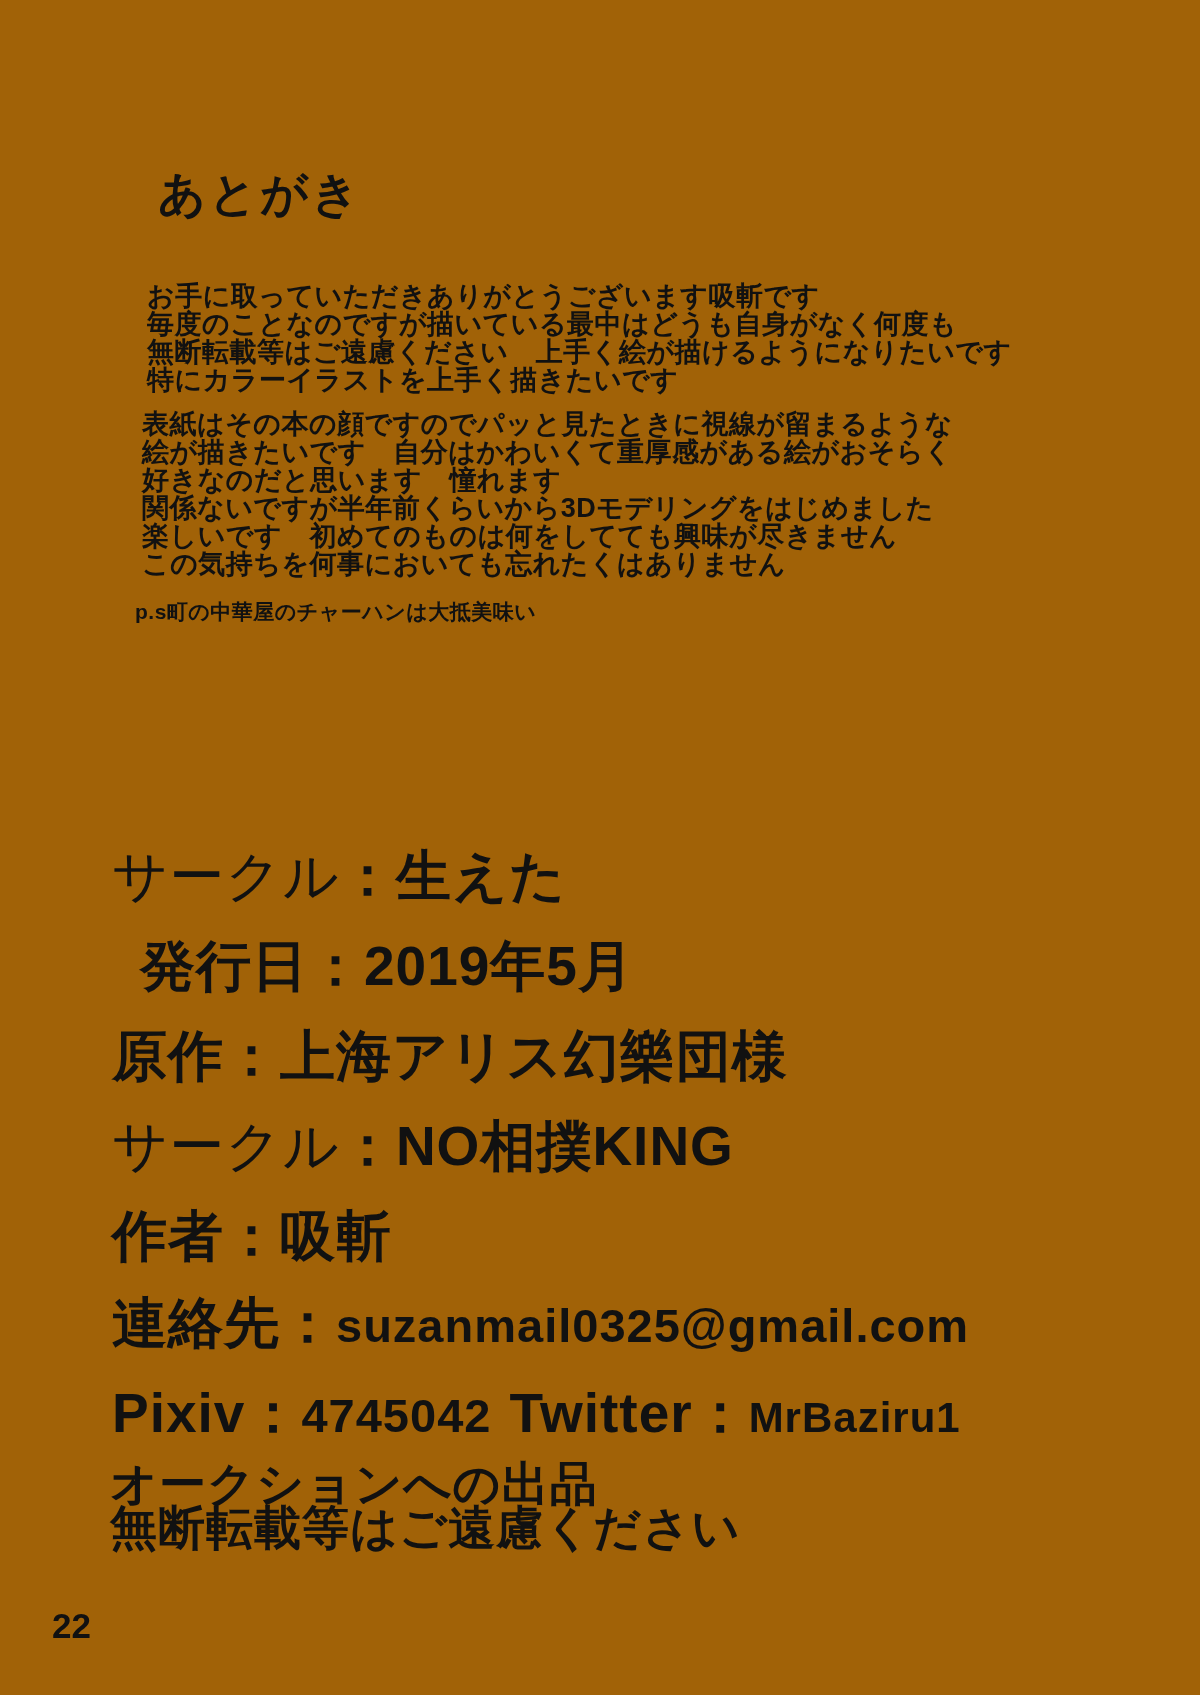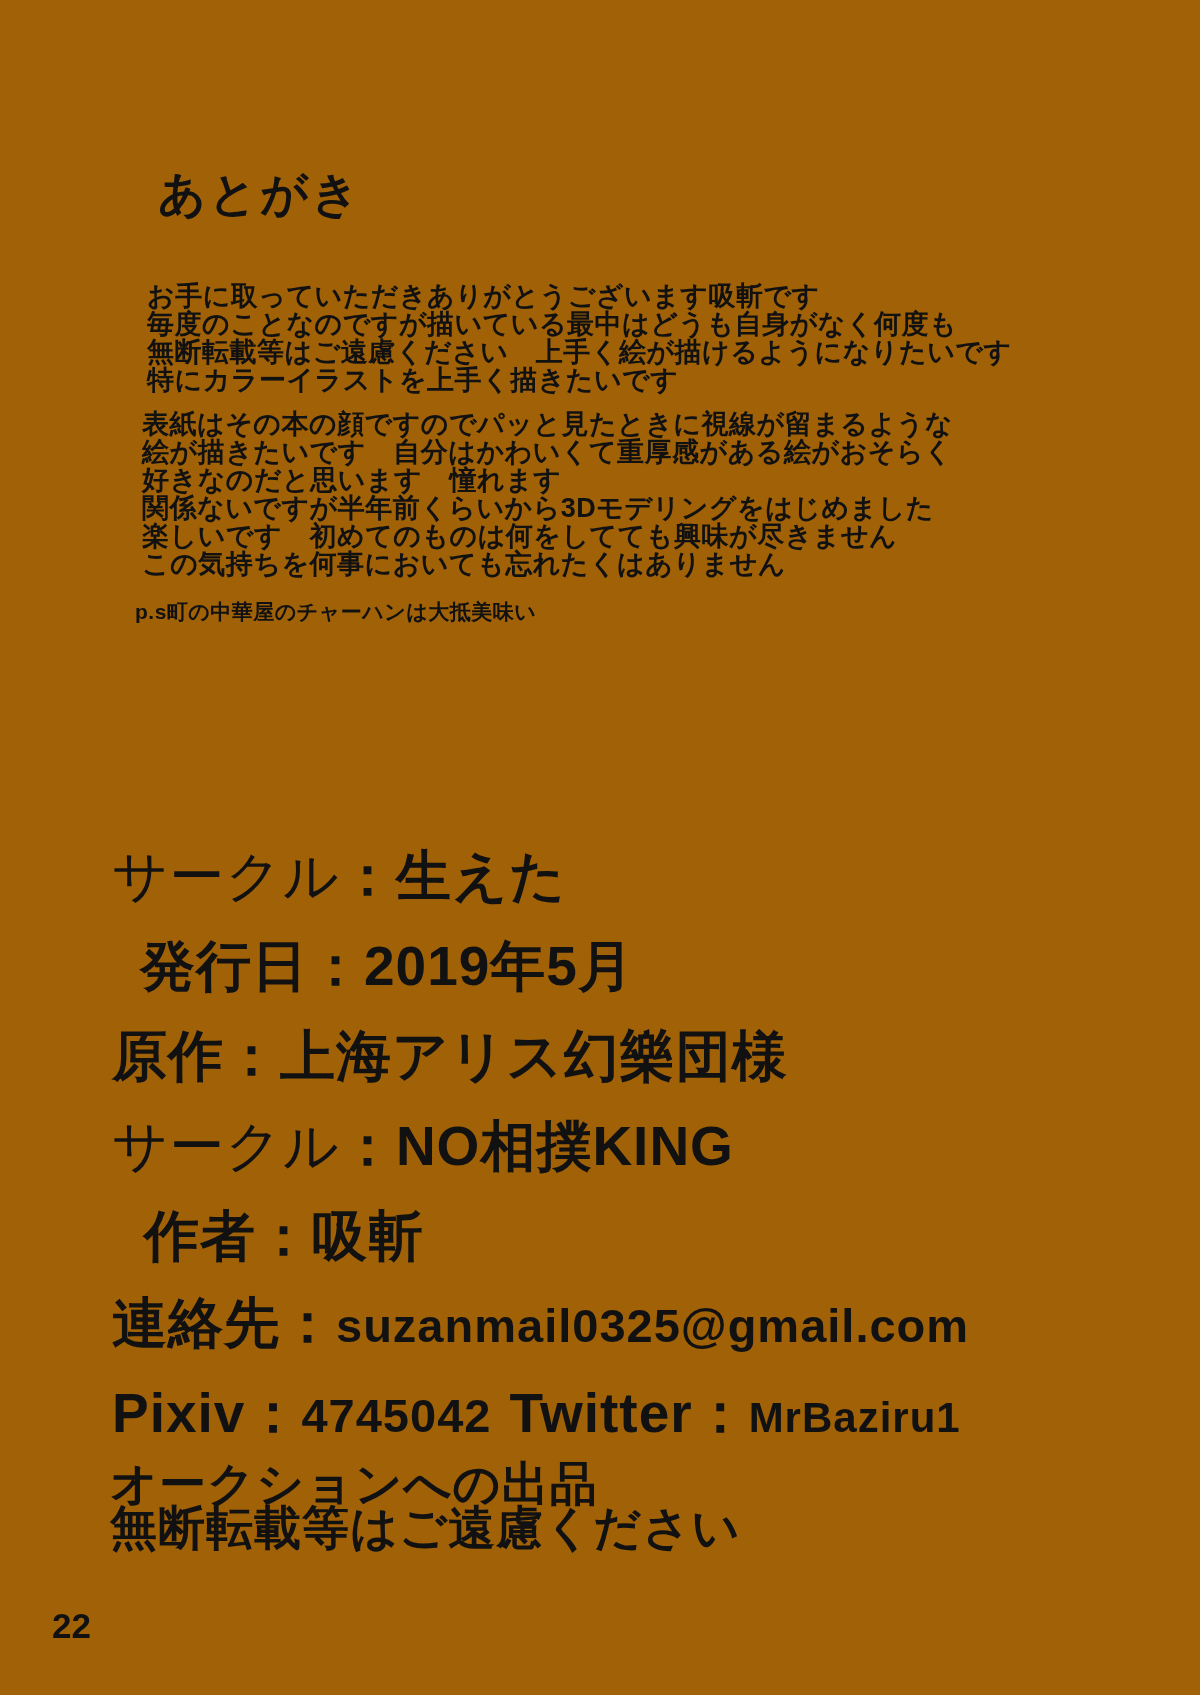--- a/index.html
+++ b/index.html
@@ -45,21 +45,21 @@
   }
   .c-label.serif {
     font-family: "DejaVu Serif", serif;
     font-weight: 500;
   }
   .c-value.small { font-size: 47px; font-weight: 600; }
   .r1 { top: 846px; }
   .r2 { top: 936px; margin-left: 28px; }
   .r3 { top: 1026px; }
   .r4 { top: 1116px; }
-  .r5 { top: 1206px; margin-left: 32px; }
+  .r5 { top: 1206px; }
   .r6 { top: 1293px; }
   .r7 { top: 1383px; }
   .acct-label { font-weight: 700; }
   .acct-value-pixiv { font-size: 47px; font-weight: 600; }
   .acct-value-twitter { font-size: 42px; font-weight: 600; }
   .acct-gap { display: inline-block; width: 18px; }
 
   .notice {
     left: 110px; top: 1462px;
     font-size: 47px; font-weight: 600; line-height: 44px;

